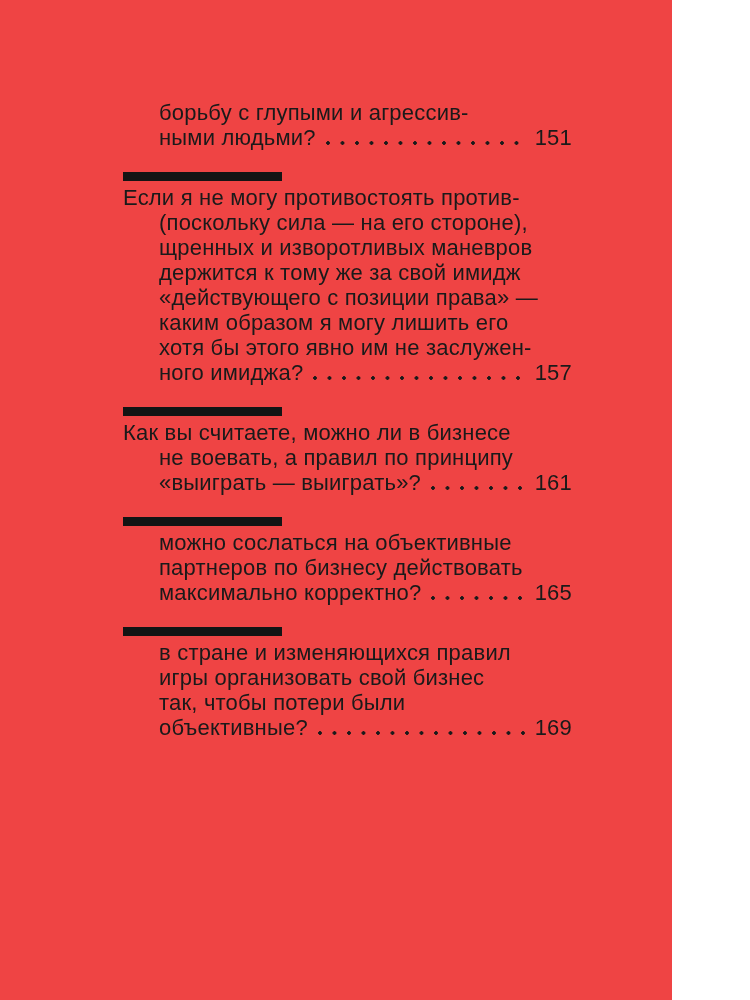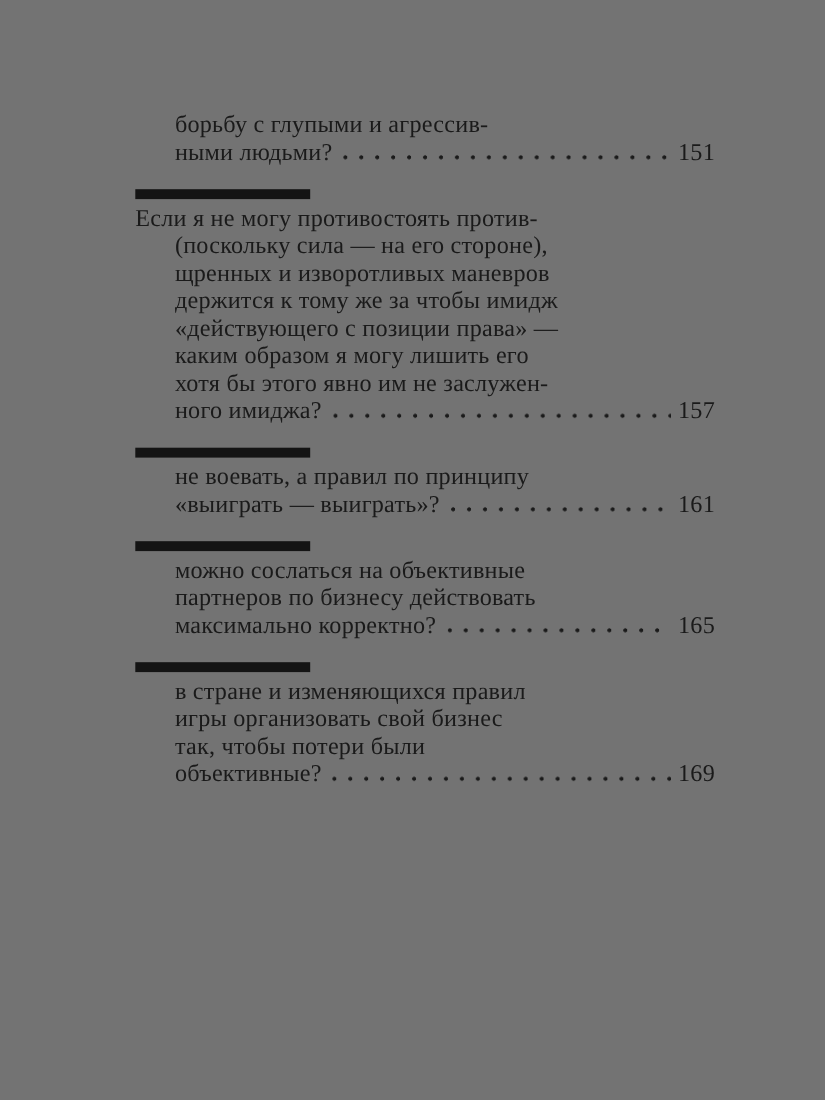--- a/index.html
+++ b/index.html
@@ -3,25 +3,24 @@
 <meta charset="utf-8">
 <style>
   * { margin: 0; padding: 0; box-sizing: border-box; }
   html, body {
     width: 750px; height: 1000px;
     background: #ffffff;
     font-family: "Liberation Sans", "DejaVu Sans", sans-serif;
   }
   .page {
     position: relative;
-    width: 750px; height: 1000px;
-    background: #737373;
+    width: 672px; height: 1000px;
+    background: #ef4444;
     overflow: hidden;
     color: #1a1a1a;
-    font-family: Liberation Serif, serif;
   }
   .toc {
     position: absolute;
     top: 100px;
     left: 123px;
     right: 100px;
   }
   .toc-entry { }
   .bar {
     width: 159px;
@@ -61,32 +60,33 @@
           <span class="line-text">ными людьми?</span>
           <span class="leader"></span>
           <span class="pagenum">151</span>
         </div>
       </div>
       <div class="toc-entry">
         <div class="bar"></div>
         <div class="line">Если я не могу противостоять против-</div>
         <div class="line indent">(поскольку сила — на его стороне),</div>
         <div class="line indent">щренных и изворотливых маневров</div>
-        <div class="line indent">держится к тому же за чтобы имидж</div>
+        <div class="line indent">держится к тому же за свой имидж</div>
         <div class="line indent">«действующего с позиции права» —</div>
         <div class="line indent">каким образом я могу лишить его</div>
         <div class="line indent">хотя бы этого явно им не заслужен-</div>
         <div class="line indent lastline">
           <span class="line-text">ного имиджа?</span>
           <span class="leader"></span>
           <span class="pagenum">157</span>
         </div>
       </div>
       <div class="toc-entry">
         <div class="bar"></div>
+        <div class="line">Как вы считаете, можно ли в бизнесе</div>
         <div class="line indent">не воевать, а правил по принципу</div>
         <div class="line indent lastline">
           <span class="line-text">«выиграть — выиграть»?</span>
           <span class="leader"></span>
           <span class="pagenum">161</span>
         </div>
       </div>
       <div class="toc-entry">
         <div class="bar"></div>
         <div class="line indent">можно сослаться на объективные</div>

